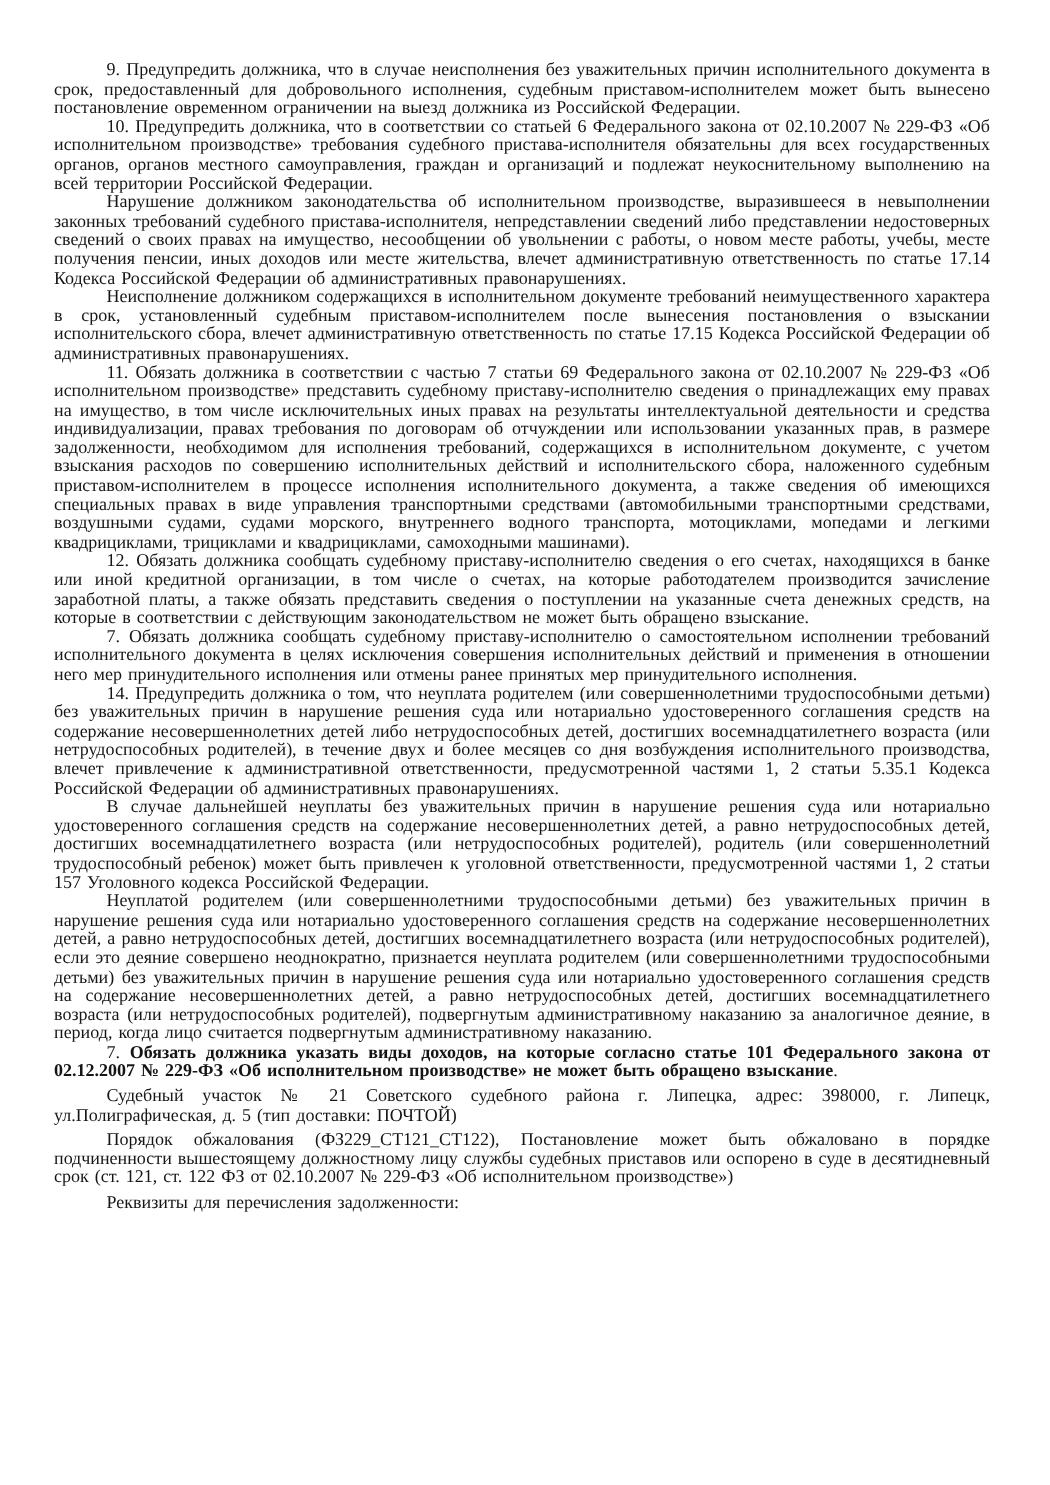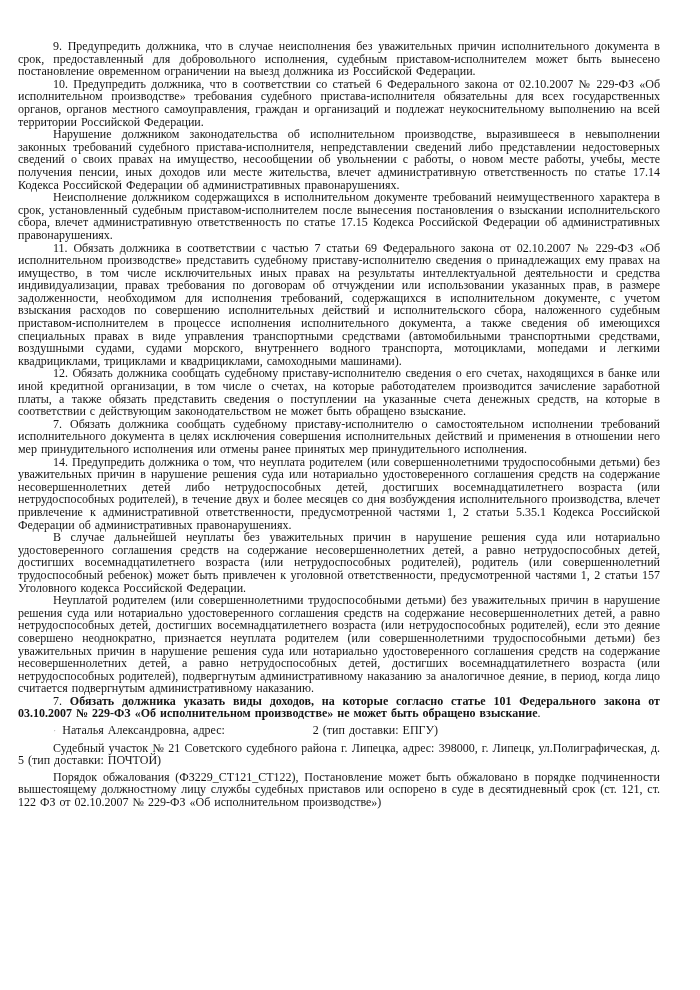--- a/index.html
+++ b/index.html
@@ -7,21 +7,21 @@
     padding: 0;
     background: #ffffff;
     width: 700px;
     height: 990px;
     overflow: hidden;
   }
   .page {
     width: 700px;
     height: 990px;
     box-sizing: border-box;
-    padding: 40px 40px 0 18px;
+    padding: 40px 40px 0 36px;
     background: #ffffff;
     font-family: "Liberation Serif", serif;
     font-size: 12px;
     line-height: 12.6px;
     color: #151515;
   }
   .page p {
     margin: 0;
     text-align: justify;
     text-indent: 35px;
@@ -48,22 +48,22 @@
   <p>9. Предупредить должника, что в случае неисполнения без уважительных причин исполнительного документа в срок, предоставленный для добровольного исполнения, судебным приставом-исполнителем может быть вынесено постановление овременном ограничении на выезд должника из Российской Федерации.</p>
   <p>10. Предупредить должника, что в соответствии со статьей 6 Федерального закона от 02.10.2007 № 229-ФЗ «Об исполнительном производстве» требования судебного пристава-исполнителя обязательны для всех государственных органов, органов местного самоуправления, граждан и организаций и подлежат неукоснительному выполнению на всей территории Российской Федерации.</p>
   <p>Нарушение должником законодательства об исполнительном производстве, выразившееся в невыполнении законных требований судебного пристава-исполнителя, непредставлении сведений либо представлении недостоверных сведений о своих правах на имущество, несообщении об увольнении с работы, о новом месте работы, учебы, месте получения пенсии, иных доходов или месте жительства, влечет административную ответственность по статье 17.14 Кодекса Российской Федерации об административных правонарушениях.</p>
   <p>Неисполнение должником содержащихся в исполнительном документе требований неимущественного характера в срок, установленный судебным приставом-исполнителем после вынесения постановления о взыскании исполнительского сбора, влечет административную ответственность по статье 17.15 Кодекса Российской Федерации об административных правонарушениях.</p>
   <p>11. Обязать должника в соответствии с частью 7 статьи 69 Федерального закона от 02.10.2007 № 229-ФЗ «Об исполнительном производстве» представить судебному приставу-исполнителю сведения о принадлежащих ему правах на имущество, в том числе исключительных иных правах на результаты интеллектуальной деятельности и средства индивидуализации, правах требования по договорам об отчуждении или использовании указанных прав, в размере задолженности, необходимом для исполнения требований, содержащихся в исполнительном документе, с учетом взыскания расходов по совершению исполнительных действий и исполнительского сбора, наложенного судебным приставом-исполнителем в процессе исполнения исполнительного документа, а также сведения об имеющихся специальных правах в виде управления транспортными средствами (автомобильными транспортными средствами, воздушными судами, судами морского, внутреннего водного транспорта, мотоциклами, мопедами и легкими квадрициклами, трициклами и квадрициклами, самоходными машинами).</p>
   <p>12. Обязать должника сообщать судебному приставу-исполнителю сведения о его счетах, находящихся в банке или иной кредитной организации, в том числе о счетах, на которые работодателем производится зачисление заработной платы, а также обязать представить сведения о поступлении на указанные счета денежных средств, на которые в соответствии с действующим законодательством не может быть обращено взыскание.</p>
   <p>7. Обязать должника сообщать судебному приставу-исполнителю о самостоятельном исполнении требований исполнительного документа в целях исключения совершения исполнительных действий и применения в отношении него мер принудительного исполнения или отмены ранее принятых мер принудительного исполнения.</p>
   <p>14. Предупредить должника о том, что неуплата родителем (или совершеннолетними трудоспособными детьми) без уважительных причин в нарушение решения суда или нотариально удостоверенного соглашения средств на содержание несовершеннолетних детей либо нетрудоспособных детей, достигших восемнадцатилетнего возраста (или нетрудоспособных родителей), в течение двух и более месяцев со дня возбуждения исполнительного производства, влечет привлечение к административной ответственности, предусмотренной частями 1, 2 статьи 5.35.1 Кодекса Российской Федерации об административных правонарушениях.</p>
   <p>В случае дальнейшей неуплаты без уважительных причин в нарушение решения суда или нотариально удостоверенного соглашения средств на содержание несовершеннолетних детей, а равно нетрудоспособных детей, достигших восемнадцатилетнего возраста (или нетрудоспособных родителей), родитель (или совершеннолетний трудоспособный ребенок) может быть привлечен к уголовной ответственности, предусмотренной частями 1, 2 статьи 157 Уголовного кодекса Российской Федерации.</p>
   <p>Неуплатой родителем (или совершеннолетними трудоспособными детьми) без уважительных причин в нарушение решения суда или нотариально удостоверенного соглашения средств на содержание несовершеннолетних детей, а равно нетрудоспособных детей, достигших восемнадцатилетнего возраста (или нетрудоспособных родителей), если это деяние совершено неоднократно, признается неуплата родителем (или совершеннолетними трудоспособными детьми) без уважительных причин в нарушение решения суда или нотариально удостоверенного соглашения средств на содержание несовершеннолетних детей, а равно нетрудоспособных детей, достигших восемнадцатилетнего возраста (или нетрудоспособных родителей), подвергнутым административному наказанию за аналогичное деяние, в период, когда лицо считается подвергнутым административному наказанию.</p>
-  <p><span>7. </span><span class="bold">Обязать должника указать виды доходов, на которые согласно статье 101 Федерального закона от 03.10.2007 № 229-ФЗ «Об исполнительном производстве» не может быть обращено взыскание</span><span>.</span></p>
+  <p><span>7. </span><span class="bold">Обязать должника указать виды доходов, на которые согласно статье 101 Федерального закона от 02.12.2007 № 229-ФЗ «Об исполнительном производстве» не может быть обращено взыскание</span><span>.</span></p>
 
-  <p class="rec ind-lg"><span class="redact">·</span> <span>Наталья Александровна, адрес:</span><span class="gap-wide"></span><span>2 (тип доставки: ЕПГУ)</span></p>
 
   <p class="rec">Судебный участок № 21 Советского судебного района г. Липецка, адрес: 398000, г. Липецк, ул.Полиграфическая, д. 5 (тип доставки: ПОЧТОЙ)</p>
 
 
 
   <p class="rec">Порядок обжалования (ФЗ229_СТ121_СТ122), Постановление может быть обжаловано в порядке подчиненности вышестоящему должностному лицу службы судебных приставов или оспорено в суде в десятидневный срок (ст. 121, ст. 122 ФЗ от 02.10.2007 № 229-ФЗ «Об исполнительном производстве»)</p>
+  <p class="rec">Реквизиты для перечисления задолженности:</p>
 </div>
 
 </body></html>

